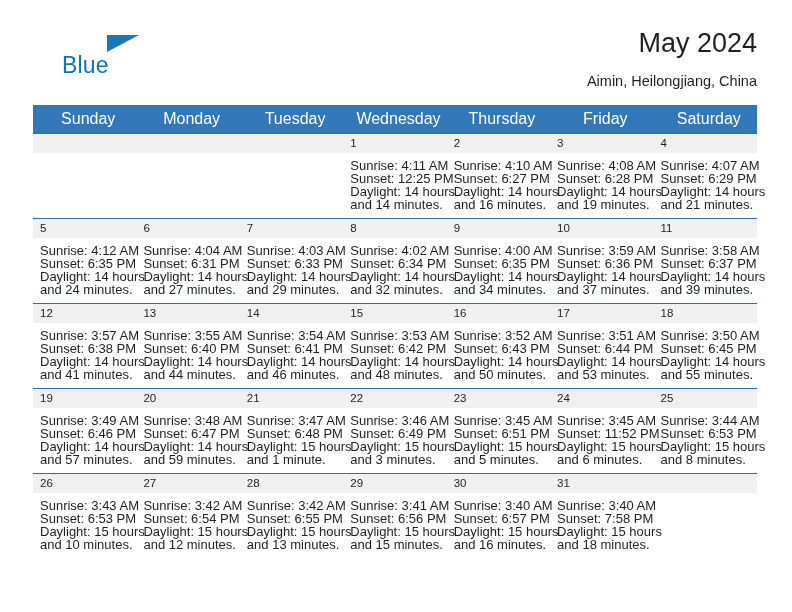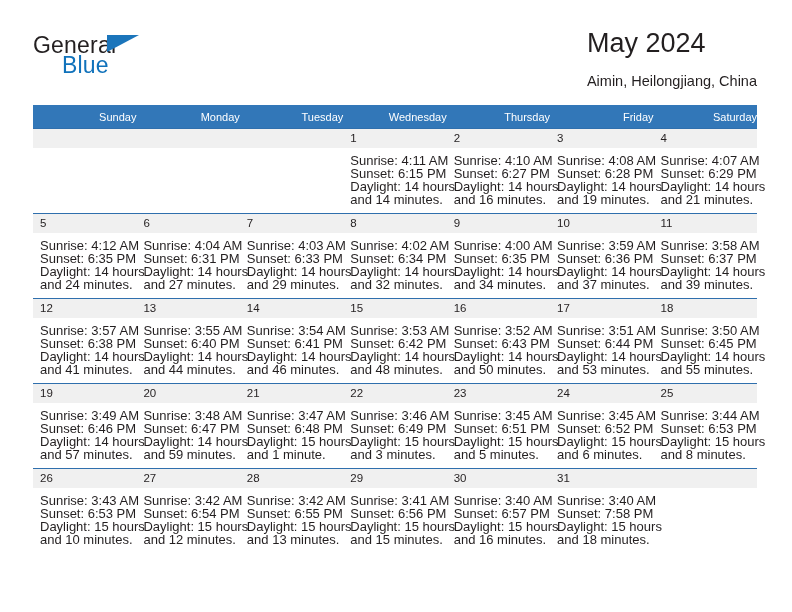--- a/index.html
+++ b/index.html
@@ -61,20 +61,21 @@
     width: 0;
     height: 0;
     border-left: 32px solid #1b75bb;
     border-bottom: 17px solid transparent;
     border-top: 0 solid transparent;
   }
   .title-block {
     position: absolute;
     right: 0;
     top: 0;
+    text-align: right;
   }
   .month-title {
     font-size: 27px;
     color: #231f20;
     line-height: 34px;
     white-space: nowrap;
   }
   .location {
     font-size: 14.5px;
     color: #231f20;
@@ -88,23 +89,23 @@
     position: absolute;
     left: 33px;
     top: 105px;
     width: 724px;
     border-collapse: collapse;
     table-layout: fixed;
   }
   .calendar th {
     background: #3277b8;
     color: #ffffff;
-    font-size: 11px;
+    font-size: 16px;
     font-weight: normal;
-    text-align: right;
+    text-align: center;
     padding: 5px 0 5px 7px;
     height: 13px;
     border: none;
   }
   .calendar td {
     vertical-align: top;
     width: 103.4px;
     padding: 0;
     border: none;
     border-top: 1.6px solid #2f6fad;
@@ -130,21 +131,20 @@
   }
 </style>
 </head>
 <body>
 
 <div class="page">
 
   <div class="header">
 
     <div class="logo">
-      <span class="logo-general">General</span>
       <span class="logo-flag"></span>
       <span class="logo-blue">Blue</span>
     </div>
 
     <div class="title-block">
       <div class="month-title">May 2024</div>
       <div class="location">Aimin, Heilongjiang, China</div>
     </div>
 
   </div>
@@ -188,21 +188,21 @@
             <div></div>
             <div></div>
             <div></div>
             <div></div>
           </div>
         </td>
         <td>
           <div class="daynum">1</div>
           <div class="events">
             <div>Sunrise: 4:11 AM</div>
-            <div>Sunset: 6:15 PM</div>
+            <div>Sunset: 12:25 PM</div>
             <div>Daylight: 14 hours</div>
             <div>and 14 minutes.</div>
           </div>
         </td>
         <td>
           <div class="daynum">2</div>
           <div class="events">
             <div>Sunrise: 4:10 AM</div>
             <div>Sunset: 6:27 PM</div>
             <div>Daylight: 14 hours</div>
@@ -404,21 +404,21 @@
             <div>Sunrise: 3:45 AM</div>
             <div>Sunset: 6:51 PM</div>
             <div>Daylight: 15 hours</div>
             <div>and 5 minutes.</div>
           </div>
         </td>
         <td>
           <div class="daynum">24</div>
           <div class="events">
             <div>Sunrise: 3:45 AM</div>
-            <div>Sunset: 6:52 PM</div>
+            <div>Sunset: 11:52 PM</div>
             <div>Daylight: 15 hours</div>
             <div>and 6 minutes.</div>
           </div>
         </td>
         <td>
           <div class="daynum">25</div>
           <div class="events">
             <div>Sunrise: 3:44 AM</div>
             <div>Sunset: 6:53 PM</div>
             <div>Daylight: 15 hours</div>

